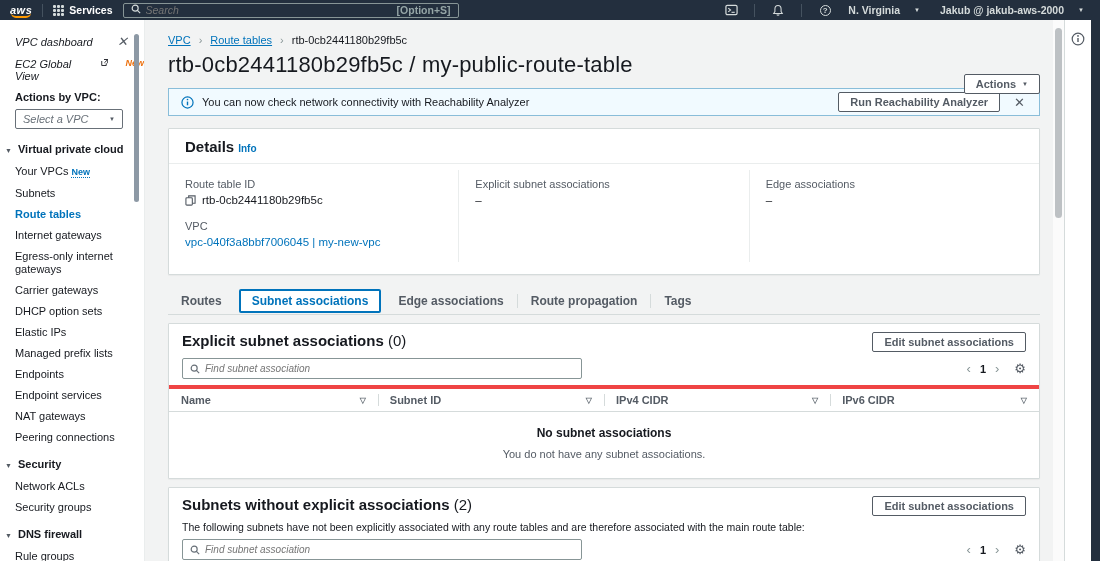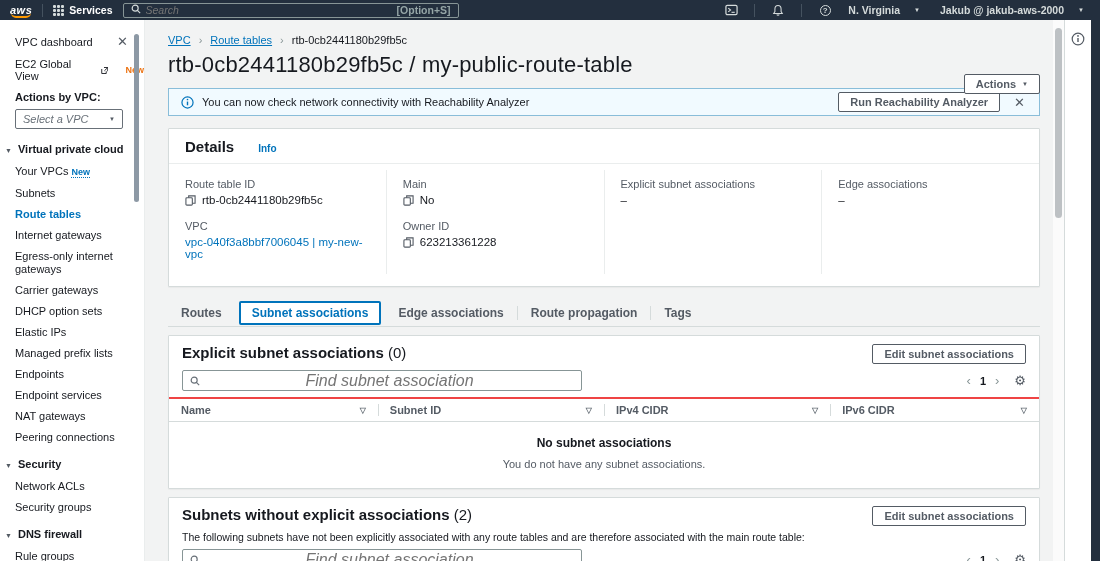--- a/index.html
+++ b/index.html
@@ -31,24 +31,24 @@
   .sb-scroll { position:absolute; top:14px; right:5px; width:5px; height:168px; background:#8d99a5; border-radius:3px; }
   .main-wrap { position:relative; flex:1; overflow:hidden; }
   .main { position:absolute; top:0; left:0; width:908px; padding:0 13px 0 23px; }
   .main-scrollbar { position:absolute; top:0; left:908px; width:11px; bottom:0; background:#fbfbfb; }
   .main-scrollbar .thumb { position:absolute; top:8px; left:2px; width:7px; height:190px; background:#bdc1c4; border-radius:4px; }
   .right-rail { position:absolute; top:0; left:919px; width:27px; bottom:0; background:#fff; border-left:1px solid #d5dbdb; }
   .right-edge { position:absolute; top:0; left:946px; right:0; bottom:0; background:#232f3e; }
   .rail-info { margin:12px auto 0; display:flex; justify-content:center; cursor:pointer; }
 
   
-  .sb-row { display:flex; align-items:center; margin-bottom:9px; }
+  .sb-row { display:flex; align-items:center; margin-bottom:9px;font-style:italic; }
   .sb-title { color:#16191f; cursor:pointer; }
   .close-x { margin-left:auto; margin-right:16px; color:#545b64; font-size:13px; cursor:pointer; }
-  .sb-link { display:flex; align-items:center; gap:17px; cursor:pointer; }
+  .sb-link { display:flex; align-items:flex-start; gap:17px; cursor:pointer; }
   .badge-orange { color:#ec7211; font-size:9px; font-weight:bold; }
   .badge-blue { color:#0073bb; font-size:9px; font-weight:bold; border-bottom:1px dotted #0073bb; }
   .sb-label { font-weight:bold; margin:4px 0 6px; }
   .sb-select { width:108px; height:20px; border:1px solid #687078; border-radius:2px; display:flex; align-items:center; padding:0 7px; color:#687078; font-style:italic; cursor:pointer; background:#fff; margin-bottom:10px; }
   .sb-select .caret { color:#545b64; margin-left:auto; }
   .sb-section { display:flex; align-items:baseline; gap:6px; font-weight:bold; margin:14px 0 10px -10px; cursor:pointer; }
   .sb-section .tri { font-size:7px; color:#545b64; }
   .sb-item { margin-bottom:8px; line-height:13px; cursor:pointer; color:#16191f; width:112px; }
   .sb-item.active { color:#0073bb; font-weight:bold; }
 
@@ -66,21 +66,21 @@
   
   .banner { margin-top:10px; height:28px; background:#f1faff; border:1px solid #89bdd9; display:flex; align-items:center; padding:0 12px; font-size:11px; }
   .banner .txt { margin-left:8px; }
   .banner .btn { margin-left:auto; }
   .banner .close-x { margin:0 2px 0 14px; }
 
   
   .card { margin-top:12px; background:#fff; border:1px solid #d5dbdb; box-shadow:0 1px 1px rgba(0,0,0,.04); border-radius:1px; }
 
   
-  .card-head { padding:9px 16px 8px; display:flex; align-items:baseline; gap:24px; border-bottom:1px solid #eaeded; }
+  .card-head { padding:9px 16px 8px; display:flex; align-items:baseline; gap:4px; border-bottom:1px solid #eaeded; }
   .card-head h2 { font-size:15px; font-weight:bold; }
   .info-link { color:#0073bb; font-size:10px; font-weight:bold; cursor:pointer; }
   .details-body { display:flex; padding:6px 0 12px; }
   .d-col { flex:1; padding:8px 16px 0; }
   .d-col + .d-col { border-left:1px solid #eaeded; }
   .field { margin-bottom:14px; }
   .f-label { font-size:11px; color:#545b64; margin-bottom:4px; }
   .f-val { font-size:11.5px; color:#16191f; display:flex; align-items:center; gap:6px; }
   .f-val.link { color:#0073bb; cursor:pointer; }
   .copy-ic { cursor:pointer; display:inline-flex; }
@@ -92,28 +92,28 @@
   .tab.active { color:#0073bb; border:2px solid #0073bb; border-radius:2px; background:#fff; padding:3px 11px; margin:0 4px; }
 
   
   .sec-head { display:flex; align-items:flex-start; padding:8px 13px 0; }
   .sec-title { font-size:15px; font-weight:bold; }
   .sec-count { font-weight:normal; color:#16191f; }
   .sec-head .btn { margin-left:auto; }
   .sec-desc { font-size:10.5px; padding:5px 13px 0; color:#16191f; }
   .toolbar { display:flex; align-items:center; padding:6px 13px 6px; }
   .find { display:flex; align-items:center; border:1px solid #879596; border-radius:2px; height:21px; width:400px; padding:0 7px; background:#fff; }
-  .find input { flex:1; border:none; outline:none; font-size:16px; font-style:italic; color:#687078; margin-left:5px; font-family:"Liberation Sans", sans-serif;text-align:center; }
+  .find input { flex:1; border:none; outline:none; font-size:10px; font-style:italic; color:#687078; margin-left:5px; font-family:"Liberation Sans", sans-serif; }
   .pager { margin-left:auto; display:flex; align-items:center; gap:9px; font-size:12px; color:#879596; }
   .pager .pg-num { color:#16191f; font-weight:bold; font-size:11px; }
   .pager .chev { cursor:pointer; font-size:13px; }
   .gear { color:#545b64; font-size:13px; cursor:pointer; margin-left:6px; }
 
   table.grid { width:100%; border-collapse:collapse; font-size:11px; }
-  .grid th { text-align:left; font-weight:bold; color:#545b64; padding:5px 12px; border-top:2px solid #ef4444; border-bottom:1px solid #d5dbdb; position:relative; }
+  .grid th { text-align:left; font-weight:bold; color:#545b64; padding:5px 12px; border-top:4px solid #ef4444; border-bottom:1px solid #d5dbdb; position:relative; }
   .grid th .th-inner { display:flex; align-items:center; }
   .grid th .sort { margin-left:auto; color:#687078; font-size:8px; cursor:pointer; }
   .grid th + th::before { content:""; position:absolute; left:0; top:5px; bottom:5px; width:1px; background:#d5dbdb; }
   .empty { text-align:center; padding:14px 0 18px; }
   .empty .e-title { font-weight:bold; font-size:12px; color:#16191f; margin-bottom:8px; }
   .empty .e-text { font-size:11px; color:#545b64; }
   .card.sec { margin-top:8px; }
 </style>
 </head>
 <body>
@@ -286,46 +286,20 @@
                   <span>rtb-0cb2441180b29fb5c</span>
                 </div>
               </div>
               <div class="field">
                 <div class="f-label">VPC</div>
                 <div class="f-val link">vpc-040f3a8bbf7006045 | my-new-vpc</div>
               </div>
             </div>
             <div class="d-col">
               <div class="field">
-                <div class="f-label">Main</div>
-                <div class="f-val">
-                  <span class="copy-ic">
-                      <svg width="11" height="11" viewBox="0 0 12 12">
-                        <rect x="1" y="3" width="7" height="8" rx="1" fill="none" stroke="#545b64" stroke-width="1.2"></rect>
-                        <path d="M4 3 L4 1 L11 1 L11 9 L8 9" fill="none" stroke="#545b64" stroke-width="1.2"></path>
-                      </svg>
-                    </span>
-                  <span>No</span>
-                </div>
-              </div>
-              <div class="field">
-                <div class="f-label">Owner ID</div>
-                <div class="f-val">
-                  <span class="copy-ic">
-                      <svg width="11" height="11" viewBox="0 0 12 12">
-                        <rect x="1" y="3" width="7" height="8" rx="1" fill="none" stroke="#545b64" stroke-width="1.2"></rect>
-                        <path d="M4 3 L4 1 L11 1 L11 9 L8 9" fill="none" stroke="#545b64" stroke-width="1.2"></path>
-                      </svg>
-                    </span>
-                  <span>623213361228</span>
-                </div>
-              </div>
-            </div>
-            <div class="d-col">
-              <div class="field">
                 <div class="f-label">Explicit subnet associations</div>
                 <div class="f-val">–</div>
               </div>
             </div>
             <div class="d-col">
               <div class="field">
                 <div class="f-label">Edge associations</div>
                 <div class="f-val">–</div>
               </div>
             </div>

